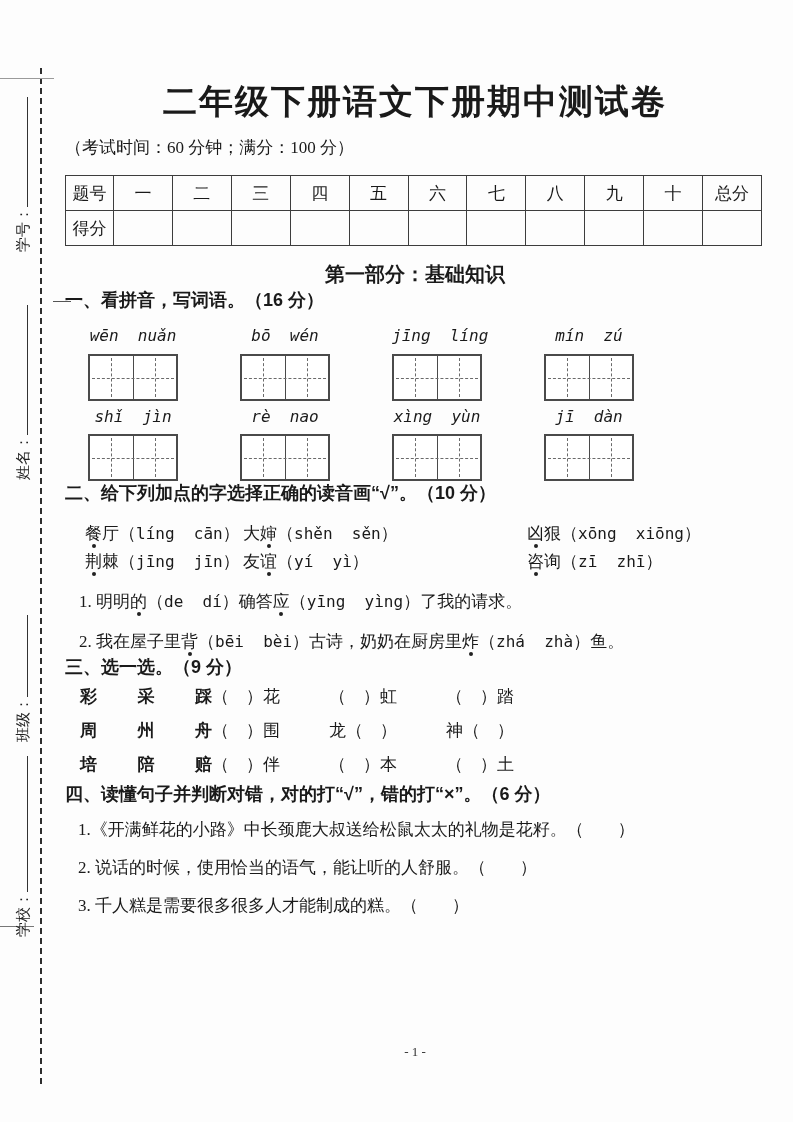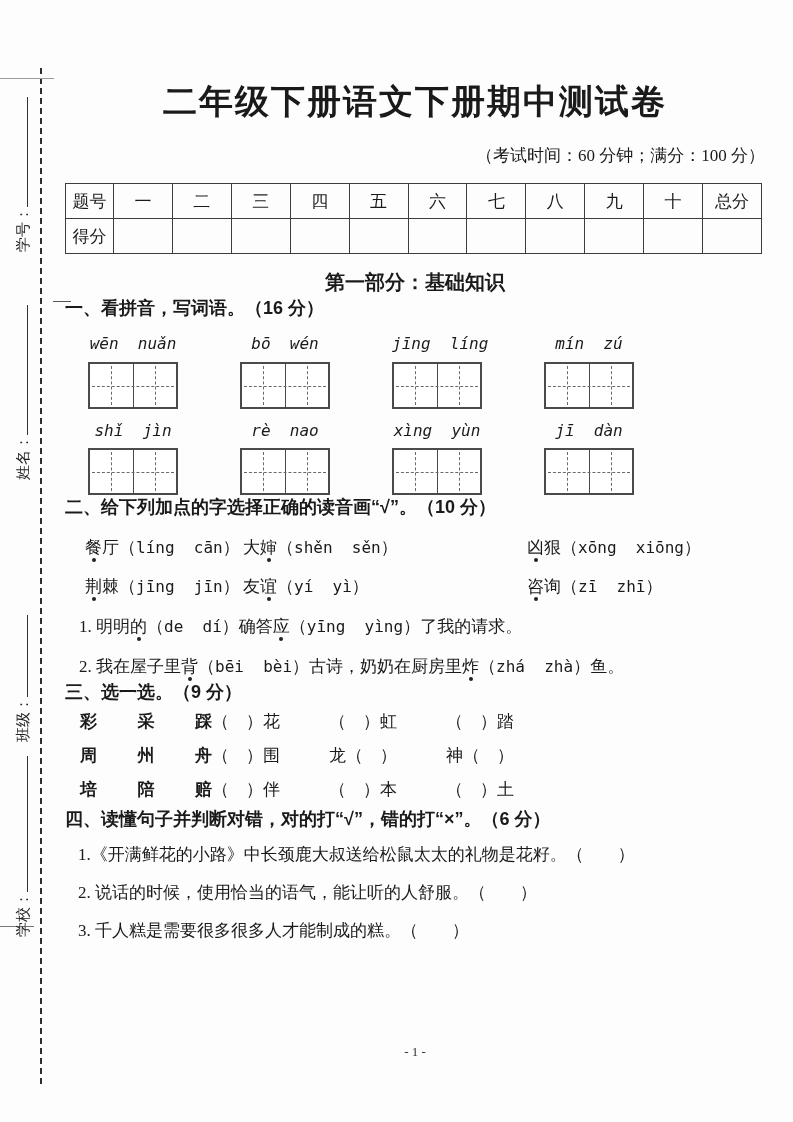--- a/index.html
+++ b/index.html
@@ -20,49 +20,49 @@
   }
   .mf-line { display:inline-block; height:0.95em; border-bottom:1.5px solid #333; vertical-align:baseline; }
   .w110{width:110px} .w130{width:130px} .w82{width:82px} .w136{width:136px}
   .f-xuehao{top:252px} .f-xingming{top:480px} .f-banji{top:742px} .f-xuexiao{top:937px}
   
   .content { position:absolute; left:65px; top:0; width:700px; height:822px; }
   h1.title {
     margin:80px 0 0 0; text-align:center; font-size:34px; line-height:1.3;
     font-weight:bold; letter-spacing:2px;
   }
-  .subtitle { margin-top:20px; text-align:right; font-size:17px; line-height:24px; }
+  .subtitle { margin-top:12px; text-align:left; font-size:17px; line-height:24px; }
   
   table.score-table { margin-top:15px; width:697px; border-collapse:collapse; table-layout:fixed; }
   table.score-table td {
     border:1px solid #3d3d3d; height:34px; text-align:center; font-size:17px; padding:0;
   }
   table.score-table td.hd { width:47px; }
   h2.part { margin:14px 0 0 0; text-align:center; font-size:20px; line-height:28px; font-weight:bold;
     font-family:"Liberation Sans","DejaVu Sans",sans-serif; }
   h3.sec { margin:0; font-size:18px; line-height:25px; font-weight:bold;
     font-family:"Liberation Sans","DejaVu Sans",sans-serif; }
   .sec1-h{margin-top:20px} .sec2-h{margin-top:17px} .sec3-h{margin-top:12px} .sec4-h{margin-top:8px}
   
   .py-row { display:flex; margin-left:23px; }
   .py-cell {
     width:90px; margin-right:62px; text-align:center; white-space:pre;
     font-family:"DejaVu Sans Mono","Liberation Mono",monospace; font-size:16px; line-height:22px;font-style:italic;
   }
-  .r1{margin-top:12px} .g1{margin-top:7px} .r2{margin-top:11px} .g2{margin-top:6px}
+  .r1{margin-top:12px} .g1{margin-top:7px} .r2{margin-top:5px} .g2{margin-top:6px}
   .grid-row { display:flex; margin-left:23px; }
   .tzg { position:relative; width:90px; height:47px; margin-right:62px; border:2px solid #4a4a4a;
     display:flex; box-sizing:border-box; background:#fff; }
   .tzg-cell { position:relative; flex:1; }
   .tzg-cell + .tzg-cell { border-left:1px solid #4a4a4a; }
   .tzg-cell::after { content:""; position:absolute; top:2px; bottom:2px; left:50%; border-left:1px dashed #6a6a6a; }
   .tzg::after { content:""; position:absolute; left:2px; right:2px; top:50%; border-top:1px dashed #6a6a6a; }
   
   .term-row { display:flex; margin-left:20px; font-size:17px; line-height:26px; }
-  .tr1{margin-top:15px} .tr2{margin-top:13px}
+  .tr1{margin-top:15px} .tr2{margin-top:2px}
   .term { flex:none; white-space:pre; }
   .term.c1{width:158px} .term.c2{width:284px}
   .sentence { margin:14px 0 0 14px; font-size:17px; line-height:26px; white-space:pre; }
   .py { font-family:"DejaVu Sans Mono","Liberation Mono",monospace; font-size:16px; }
   .dot { position:relative; }
   .dot::after { content:""; position:absolute; left:50%; bottom:-5px; width:4px; height:4px;
     background:#222; border-radius:50%; transform:translateX(-50%); }
   
   .c-row { display:flex; align-items:center; margin-left:15px; font-size:17px; line-height:34px; }
   .c-chars { display:flex; width:132px; justify-content:space-between; font-weight:bold; }

